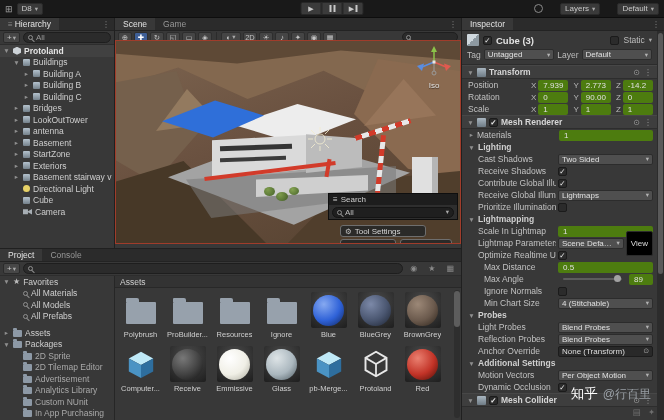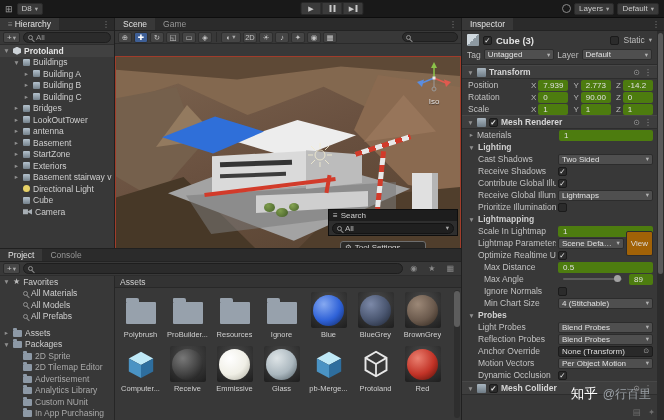--- a/index.html
+++ b/index.html
@@ -3,21 +3,21 @@
 <meta charset="utf-8">
 <style>
   html,body{margin:0;padding:0;background:#1e1e1e}
   *{box-sizing:border-box}
   .stage{position:relative;width:664px;height:420px;background:#282828;overflow:hidden;
          font-family:"Liberation Sans",sans-serif;font-size:9px;color:#c8c8c8;cursor:default}
 
   
   .toolbar{position:absolute;left:0;top:0;width:664px;height:18px;background:#191919;border-bottom:1px solid #0d0d0d;display:flex;align-items:center}
   .tb-left{display:flex;align-items:center;gap:4px;padding-left:5px}
-  .tb-right{margin-left:auto;display:flex;align-items:center;gap:3px;padding-right:5px}
+  .tb-right{margin-left:auto;display:flex;align-items:center;gap:17px;padding-right:5px}
   .tb-ic{color:#9e9e9e;font-size:9px}
   .tb-dd{height:12px;background:#3a3a3a;border:1px solid #2a2a2a;border-radius:2px;display:flex;align-items:center;gap:3px;padding:0 4px;font-size:8px;color:#c9c9c9}
   .caret{font-size:6.5px;color:#aaa}
   .transport{position:absolute;left:50%;top:2px;transform:translateX(-50%);display:flex}
   .tbtn{width:21px;height:13px;background:#3b3b3b;border:1px solid #272727;display:flex;align-items:center;justify-content:center;color:#c8c8c8;font-size:7px}
   .tbtn:first-child{border-radius:2px 0 0 2px}
   .tbtn:last-child{border-radius:0 2px 2px 0}
   .pbars{width:6px;height:7px;border-left:2px solid #c8c8c8;border-right:2px solid #c8c8c8}
   .sbar{width:2px;height:7px;background:#c8c8c8;margin-left:1px}
   .avatar-dot{width:9px;height:9px;border-radius:50%;border:1px solid #8a8a8a}
@@ -56,21 +56,21 @@
   .icon-folder-s{width:9px;height:7px;flex:none;background:#8d99a6;border-radius:1px;position:relative;margin-top:1px}
   .icon-folder-s::before{content:"";position:absolute;left:0;top:-2px;width:4px;height:2px;background:#8d99a6;border-radius:1px 1px 0 0}
 
   
   .scenetools{height:13px;background:#383838;border-bottom:1px solid #2a2a2a;display:flex;align-items:center;gap:2px;padding:0 3px}
   .tool{width:14px;height:11px;background:#454545;border:1px solid #2e2e2e;border-radius:2px;display:flex;align-items:center;justify-content:center;font-size:7.5px;color:#c3c3c3;flex:none}
   .tool.on{background:#3e5f96;color:#fff}
   .tdiv{width:1px;height:10px;background:#2b2b2b;margin:0 2px;flex:none}
   .tool.wide{width:20px;gap:1px}
   .minisearch{margin-left:auto;width:56px;height:10px;background:#2b2b2b;border:1px solid #1f1f1f;border-radius:5px;display:flex;align-items:center;padding:0 3px;flex:none}
-  .vp{position:absolute;left:0;top:38px;width:346px;height:204px;border:1px solid #a03c2b;overflow:hidden;
+  .vp{position:absolute;left:0;top:22px;width:346px;height:204px;border:1px solid #a03c2b;overflow:hidden;
       background:linear-gradient(160deg,#7d6550 0%,#6a5140 45%,#54412f 100%)}
   .shape{position:absolute}
   
   .gizmo{position:absolute;right:4px;top:4px;width:44px;text-align:center}
   .iso{font-size:8px;color:#e3e3e3;text-shadow:0 1px 1px rgba(0,0,0,.6)}
   .ov-search{position:absolute;left:212px;top:152px;width:130px;border:1px solid #0e0e0e}
   .ovs-head{height:11px;background:#1d1d1d;display:flex;align-items:center;gap:3px;padding:0 4px;color:#cfcfcf;font-size:8px}
   .ovs-body{height:14px;background:#2e2e2e;display:flex;align-items:center;padding:1px 3px}
   .ovs-pill{flex:1;height:11px;background:#1f1f1f;border:1px solid #141414;border-radius:6px;display:flex;align-items:center;gap:3px;padding:0 4px;color:#bdbdbd;font-size:8px}
   .ov-pill{position:absolute;height:12px;background:rgba(40,40,40,.92);border:1px solid #6e6e6e;border-radius:3px;display:flex;align-items:center;gap:3px;padding:0 4px;color:#d6d6d6;font-size:8px}
@@ -98,21 +98,21 @@
   .dropdown{flex:1;min-width:0;height:11px;background:#4f4f4f;border:1px solid #2c2c2c;border-radius:2px;display:flex;align-items:center;padding:0 3px;color:#e0e0e0;font-size:8px}
   .dropdown .dtext{flex:1;min-width:0;overflow:hidden;white-space:nowrap;text-overflow:ellipsis}
   .dropdown::after{content:"▾";flex:none;margin-left:2px;color:#b3b3b3;font-size:6.5px}
   .objfield{flex:1;min-width:0;height:11px;background:#292929;border:1px solid #1c1c1c;border-radius:2px;display:flex;align-items:center;padding:0 3px;color:#dedede;font-size:8px}
   .objfield .dtext{flex:1;min-width:0;overflow:hidden;white-space:nowrap;text-overflow:ellipsis}
   .objfield::after{content:"⊙";flex:none;margin-left:2px;color:#9c9c9c;font-size:7px}
   .nfield{height:11px;background:#4d7c0f;border:2px solid #4d7c0f;border-radius:2px;display:flex;align-items:center;padding:0 3px;color:#e0e0e0;font-size:8px;overflow:hidden;white-space:nowrap}
   .nfield.grow{flex:1;min-width:0}
   .ax{color:#b9b9b9;font-size:8px;margin-left:3px;flex:none}
   .axf{flex:1;min-width:0}
-  .viewbtn{height:25px;padding:0 4px;background:#a16207;border:1px solid #2c2c2c;border-radius:2px;font-size:8px;color:#ddd;display:flex;align-items:center;flex:none}
+  .viewbtn{height:25px;padding:0 4px;background:#000000;border:1px solid #2c2c2c;border-radius:2px;font-size:8px;color:#ddd;display:flex;align-items:center;flex:none}
   .slider{flex:1;height:2px;background:#5c5c5c;border-radius:1px;position:relative;margin:0 5px}
   .knob{position:absolute;top:-3px;right:1px;width:7px;height:7px;background:#a2a2a2;border-radius:50%}
   .anglef{width:24px;flex:none}
 
   
   .pl-tree{position:absolute;left:0;top:27px;bottom:0;width:115px;background:#383838;border-right:1px solid #262626;overflow:hidden}
   .pa{position:absolute;left:115px;top:27px;right:0;bottom:0;background:#383838}
   .pa-head{height:12px;background:#333;border-bottom:1px solid #282828;display:flex;align-items:center;gap:3px;padding:0 5px;font-size:8.5px;color:#cfcfcf}
   .grid{position:absolute;left:2px;top:14px;right:9px;bottom:0;display:flex;flex-wrap:wrap;align-content:flex-start}
   .gitem{width:47px;height:54px;display:flex;flex-direction:column;align-items:center;padding-top:2px}
@@ -553,20 +553,24 @@
           <span class="dropdown">
             <span class="dtext">Blend Probes</span>
           </span>
         </div>
       <div class="irow">
           <span class="ilab ind">Anchor Override</span>
           <span class="objfield">
             <span class="dtext">None (Transform)</span>
           </span>
         </div>
+      <div class="subhead">
+          <span class="fold">▼</span>
+          <span>Additional Settings</span>
+        </div>
       <div class="irow">
           <span class="ilab ind">Motion Vectors</span>
           <span class="dropdown">
             <span class="dtext">Per Object Motion</span>
           </span>
         </div>
       <div class="irow">
           <span class="ilab ind">Dynamic Occlusion</span>
           <span class="chk">✓</span>
         </div>

